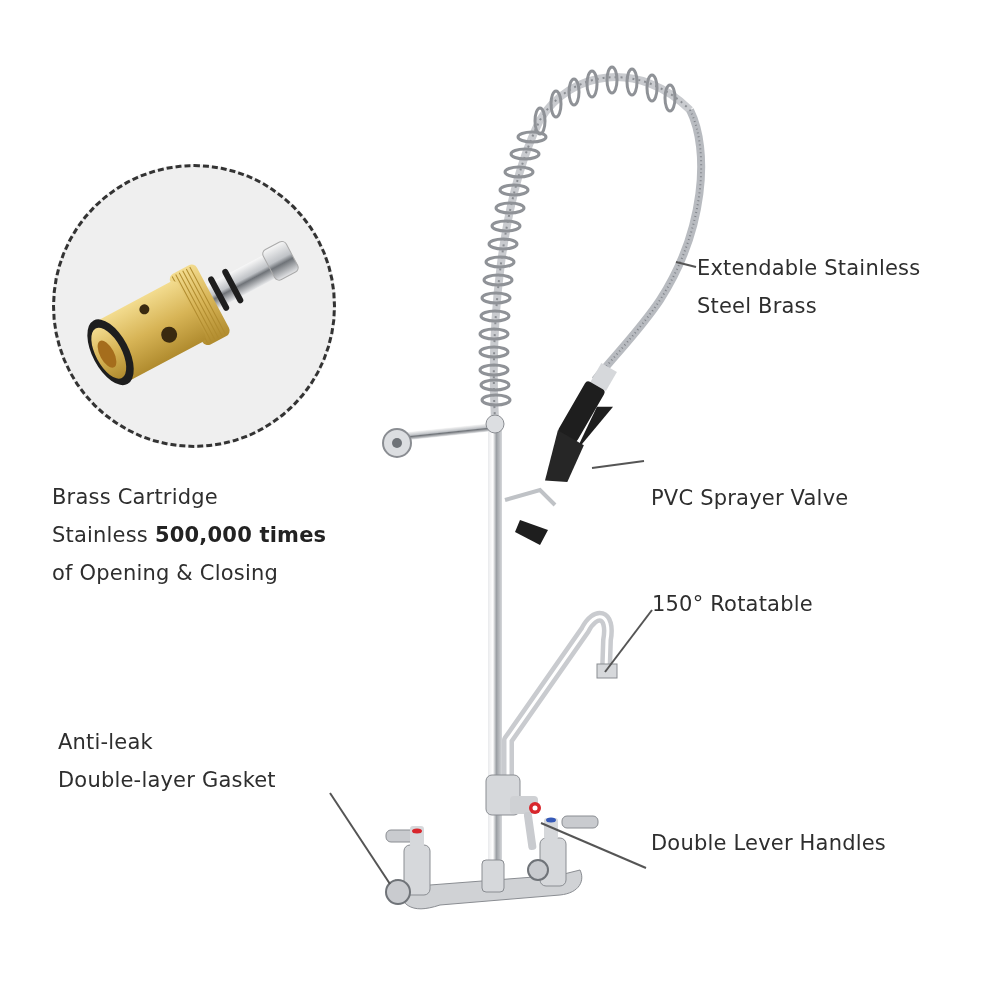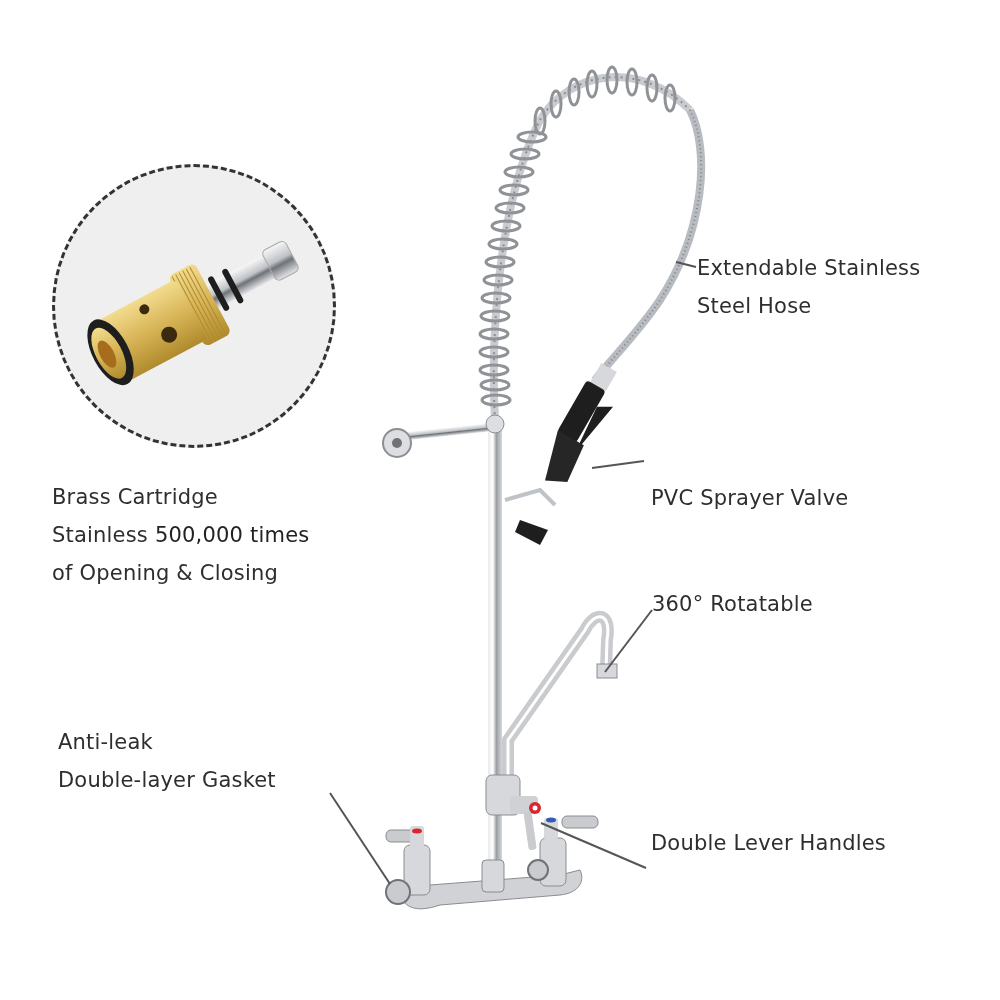--- a/index.html
+++ b/index.html
@@ -1,21 +1,21 @@
 <!DOCTYPE html>
 <html><head>
   <meta charset="utf-8">
   <style>
     html, body { margin: 0; padding: 0; background: #ffffff; }
     body { width: 1000px; height: 1000px; position: relative; overflow: hidden;
            font-family: "DejaVu Sans", "Liberation Sans", sans-serif; color: #2b2b2b; }
     .canvas { position: absolute; left: 0; top: 0; width: 1000px; height: 1000px; }
     .label { position: absolute; font-size: 21px; line-height: 38px; color: #2e2e2e;
              letter-spacing: 0.2px; white-space: nowrap; }
-    .label .bold { font-weight: normal; color: #222; }
+    .label .bold { font-weight: bold; color: #222; }
     svg { position: absolute; left: 0; top: 0; }
     .detail-circle { position: absolute; left: 52px; top: 164px; width: 284px; height: 284px;
                      border-radius: 50%; background: #efefef; border: 3px dashed #333; box-sizing: border-box; }
   </style>
 </head>
 <body>
 
 <div class="canvas">
 
   <div class="detail-circle"></div>
@@ -155,29 +155,29 @@
   </svg>
 
   <div class="label" style="left:52px; top:478px;">
     <div>Brass Cartridge</div>
     <div><span>Stainless </span><span class="bold">500,000 times</span></div>
     <div>of Opening &amp; Closing</div>
   </div>
 
   <div class="label" style="left:697px; top:249px;">
     <div>Extendable Stainless</div>
-    <div>Steel Hose</div>
+    <div>Steel Brass</div>
   </div>
 
   <div class="label" style="left:651px; top:443px;margin-top:36px;">
     <div>PVC Sprayer Valve</div>
   </div>
 
   <div class="label" style="left:652px; top:585px;">
-    <div>360° Rotatable</div>
+    <div>150° Rotatable</div>
   </div>
 
   <div class="label" style="left:58px; top:723px;">
     <div>Anti-leak</div>
     <div>Double-layer Gasket</div>
   </div>
 
   <div class="label" style="left:651px; top:824px;">
     <div>Double Lever Handles</div>
   </div>

